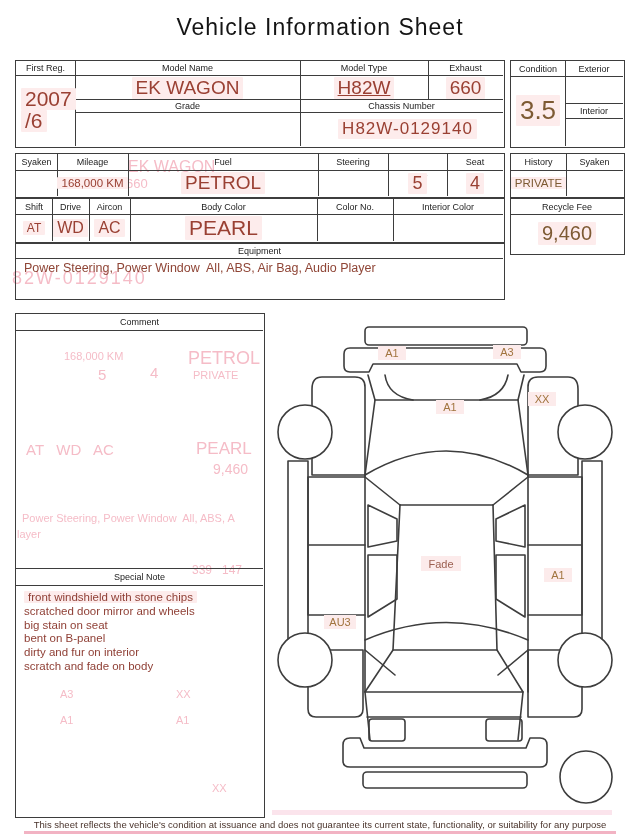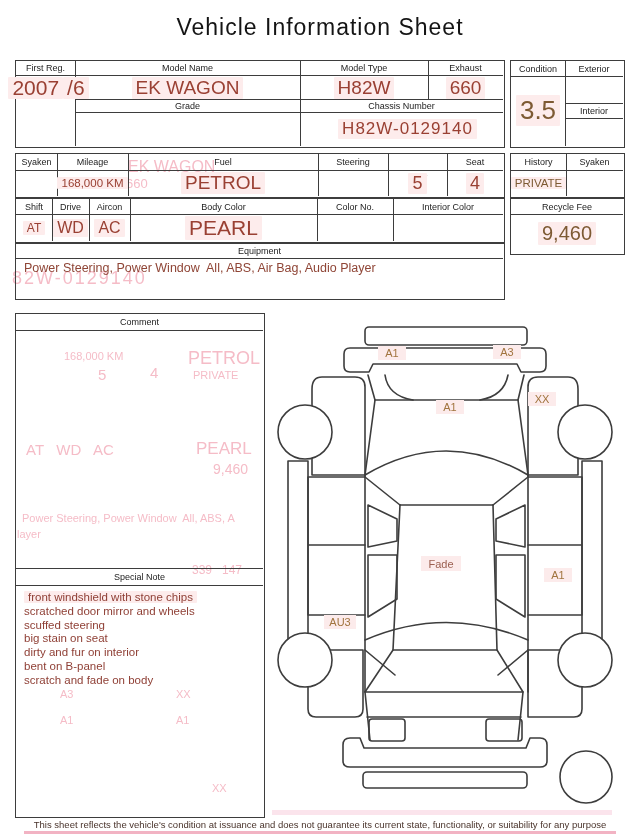--- a/index.html
+++ b/index.html
@@ -9,21 +9,21 @@
          font-size:23px;letter-spacing:1px;color:#141414;}
   .box{position:absolute;border:1.5px solid #3d3d3d;box-sizing:border-box;background:transparent;}
   .vl{position:absolute;width:1.4px;background:#3d3d3d;}
   .hl{position:absolute;height:1.4px;background:#3d3d3d;}
   .hdr{position:absolute;display:flex;align-items:center;justify-content:center;
        font-size:9px;color:#1c1c1c;white-space:pre;}
   .val{position:absolute;display:flex;align-items:center;justify-content:center;
        color:#9a4033;white-space:pre;}
   .brown{color:#7d5a33;}
   .pill{background:#fdecec;padding:0 4px;border-radius:1px;}
-  .firstreg{flex-direction:row;align-items:flex-start;justify-content:center;
+  .firstreg{flex-direction:column;align-items:flex-start;justify-content:center;
             font-size:21px;line-height:22px;padding-left:3px;}
   .eqp{justify-content:flex-start;align-items:flex-start;font-size:12.5px;color:#8f4536;}
   .note{position:absolute;color:#8f3f35;font-size:11.5px;line-height:13.8px;}
   .ghost{position:absolute;color:#f5bcc7;white-space:pre;overflow:hidden;}
   .disclaimer{position:absolute;left:0;top:819px;width:640px;text-align:center;
               font-size:9.5px;color:#4a342c;}
   .pinkline{position:absolute;background:#f2b3c3;}
   svg text{font-family:"Liberation Sans",sans-serif;}
 </style>
 </head>
@@ -62,21 +62,21 @@
     <div class="hl" style="left:59px;top:51px;width:428px;"></div>
     <div class="hdr" style="left:0;top:0;width:59px;height:14px;">First Reg.</div>
     <div class="hdr" style="left:59px;top:0;width:225px;height:14px;">Model Name</div>
     <div class="hdr" style="left:284px;top:0;width:128px;height:14px;">Model Type</div>
     <div class="hdr" style="left:412px;top:0;width:75px;height:14px;">Exhaust</div>
     <div class="val firstreg" style="left:2px;top:16px;width:55px;height:66px;">
       <span class="pill">2007</span>
       <span class="pill">/6</span>
     </div>
     <div class="val" style="left:59px;top:15px;width:225px;height:23px;font-size:19px;"><span class="pill">EK WAGON</span></div>
-    <div class="val" style="left:284px;top:15px;width:128px;height:23px;font-size:19px;"><span class="pill">H82W</span></div>
+    <div class="val" style="left:284px;top:15px;width:128px;height:23px;font-size:19px;text-decoration:underline;"><span class="pill">H82W</span></div>
     <div class="val" style="left:412px;top:15px;width:75px;height:23px;font-size:19px;"><span class="pill">660</span></div>
     <div class="hdr" style="left:284px;top:38px;width:203px;height:13px;">Chassis Number</div>
     <div class="hdr" style="left:59px;top:38px;width:225px;height:13px;">Grade</div>
     <div class="val" style="left:59px;top:52px;width:225px;height:32px;font-size:17px;"></div>
     <div class="val" style="left:284px;top:52px;width:203px;height:32px;font-size:17px;letter-spacing:1px;margin-left:6px;"><span class="pill">H82W-0129140</span></div>
   </div>
 
   <div class="box" style="left:510px;top:60px;width:115px;height:88px;">
     <div class="vl" style="left:54px;top:0;height:85px;"></div>
     <div class="hl" style="left:0;top:15px;width:112px;"></div>
@@ -156,24 +156,23 @@
 
   <div class="box" style="left:15px;top:313px;width:250px;height:505px;">
     <div class="hl" style="left:0;top:16px;width:247px;"></div>
     <div class="hdr" style="left:0;top:0;width:247px;height:16px;">Comment</div>
     <div class="hl" style="left:0;top:254px;width:247px;"></div>
     <div class="hl" style="left:0;top:271px;width:247px;"></div>
     <div class="hdr" style="left:0;top:254px;width:247px;height:17px;">Special Note</div>
     <div class="note" style="left:8px;top:277px;width:232px;">
       <div><span class="pill">front windshield with stone chips</span></div>
       <div>scratched door mirror and wheels</div>
-      <div>scuffed steering</div>
       <div>big stain on seat</div>
+      <div>bent on B-panel</div>
       <div>dirty and fur on interior</div>
-      <div>bent on B-panel</div>
       <div>scratch and fade on body</div>
     </div>
   </div>
 
   <svg style="position:absolute;left:270px;top:315px;" width="370" height="500" viewBox="0 0 370 500">
     <g fill="none" stroke="#3d3d3d" stroke-width="1.6" stroke-linejoin="round" stroke-linecap="round">
       <rect x="95" y="12" width="162" height="18" rx="4"></rect>
       <path d="M80,33 H270 Q276,33 276,39 V51 Q276,57 270,57 H251 L247,49 H103 L99,57 H80 Q74,57 74,51 V39 Q74,33 80,33 Z"></path>
       <path d="M98,60 L105,85 H248 L254,60"></path>
       <path d="M115,60 Q118,81 143,85"></path>

